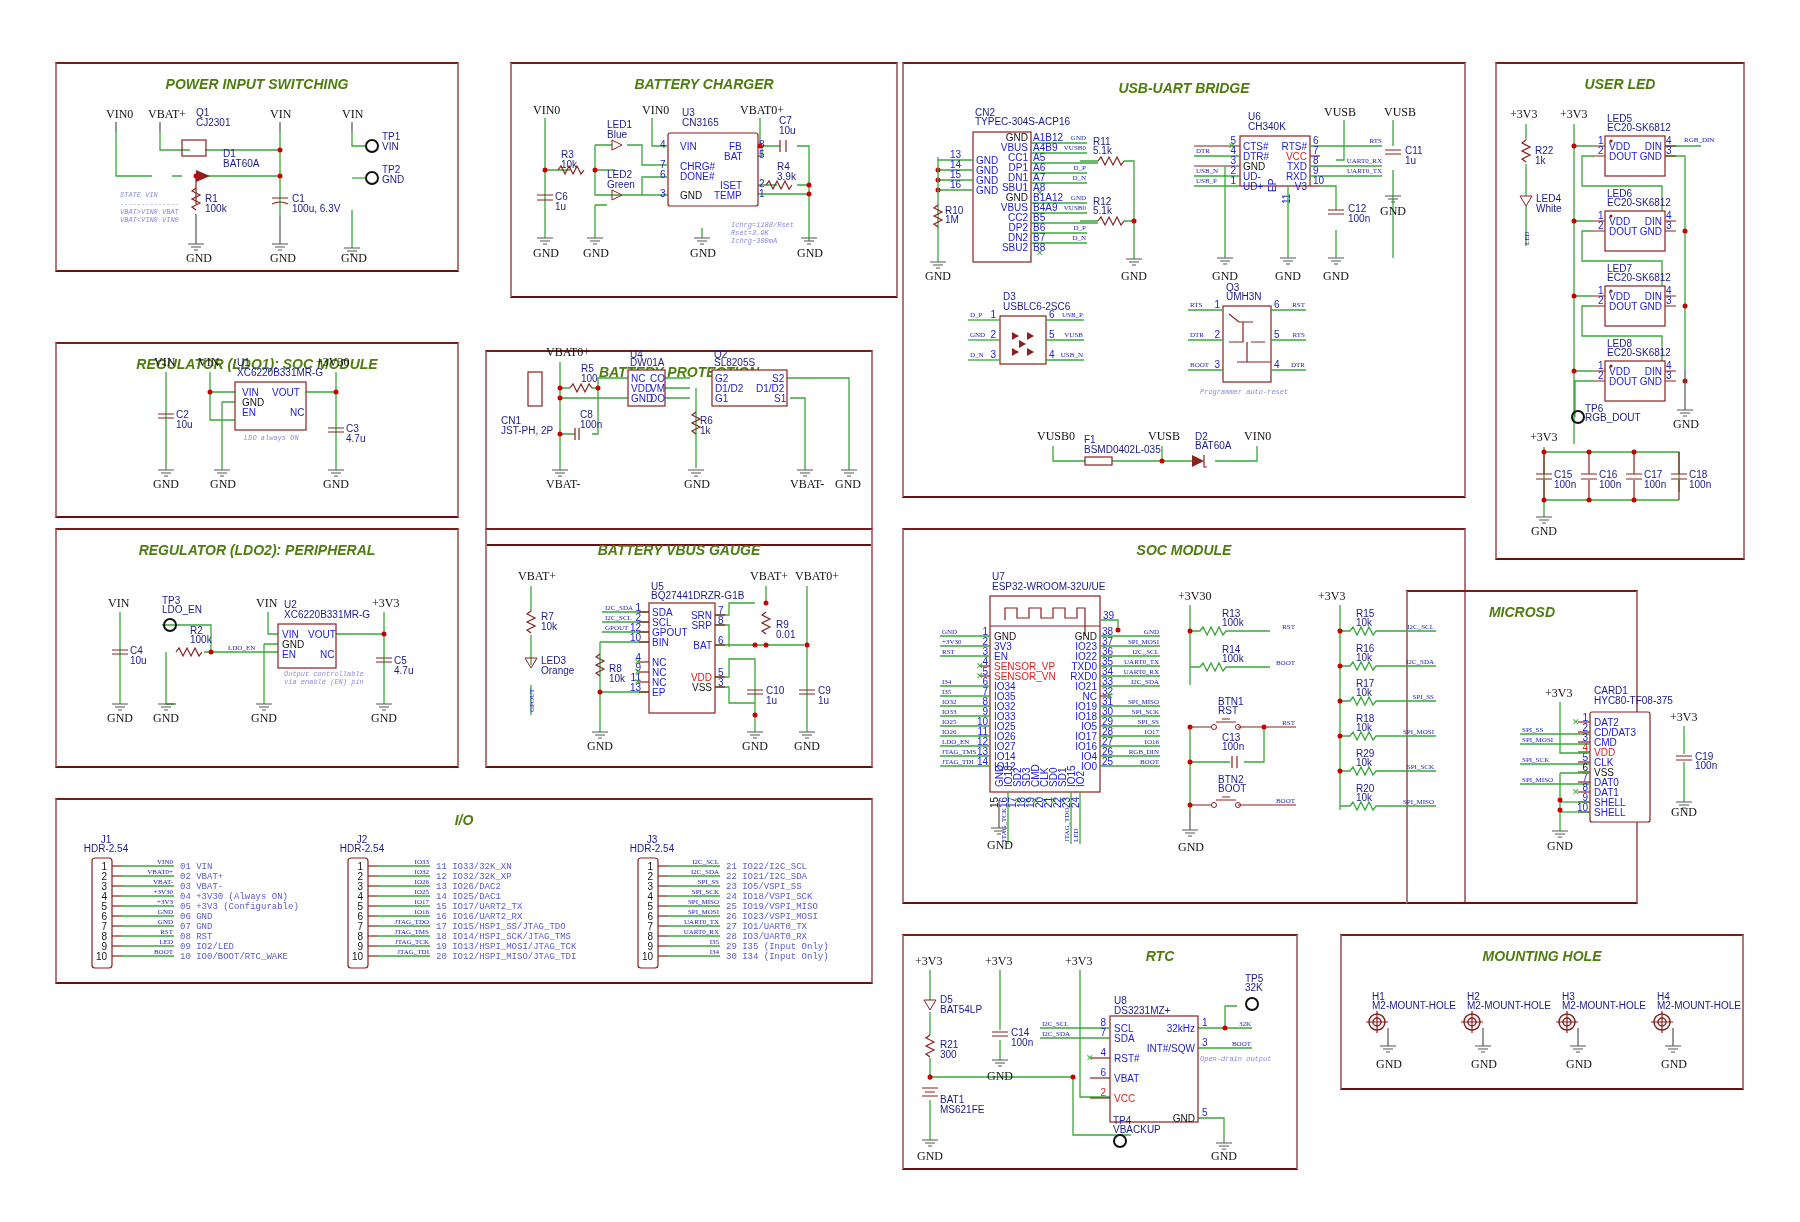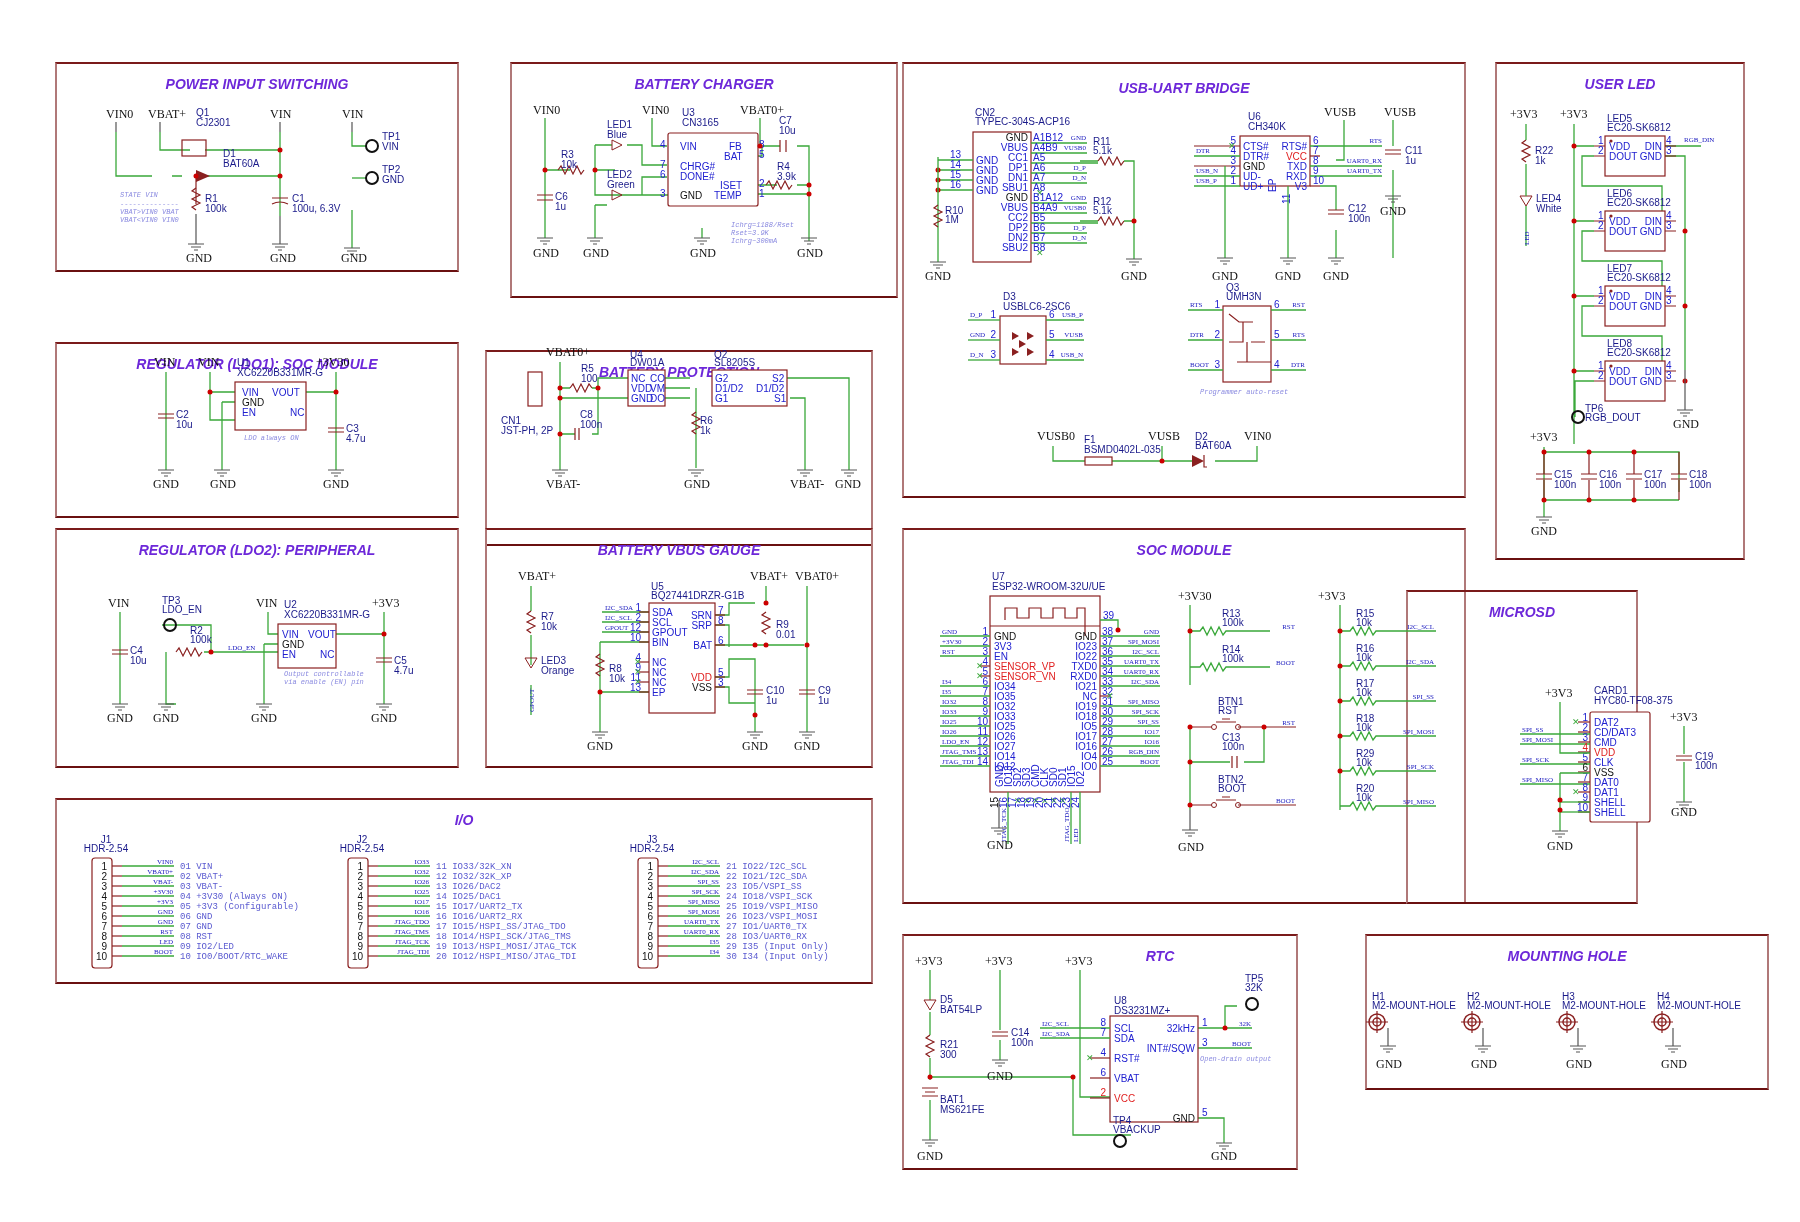--- a/index.html
+++ b/index.html
@@ -1,18 +1,18 @@
 <!DOCTYPE html>
 <html><head>
 <meta charset="utf-8">
 <style>
   html,body{margin:0;padding:0;background:#ffffff;}
   body{width:1800px;height:1222px;position:relative;overflow:hidden;font-family:"Liberation Sans",sans-serif;}
   .frame{position:absolute;border:2px solid #b07878;border-top-color:#7a1a1a;border-bottom-color:#6a1010;box-sizing:border-box;}
-  .title{position:absolute;left:0;right:0;text-align:center;top:12px;color:#6d28d9;font-weight:bold;font-style:italic;font-size:14px;}
+  .title{position:absolute;left:0;right:0;text-align:center;top:12px;color:#4d7c0f;font-weight:bold;font-style:italic;font-size:14px;}
   svg{position:absolute;left:0;top:0;}
   .lbl{font-family:"Liberation Sans",sans-serif;font-size:10px;fill:#1a1a8a;}
   .pwr{font-family:"Liberation Serif",serif;font-size:12px;fill:#111;}
   .net{font-family:"Liberation Serif",serif;font-size:7px;fill:#2020c0;}
   .pin{font-family:"Liberation Sans",sans-serif;font-size:10px;fill:#2020d0;}
   .pinred{font-family:"Liberation Sans",sans-serif;font-size:10px;fill:#e02020;}
   .note{font-family:"Liberation Mono",monospace;font-size:7px;fill:#8a8ae0;font-style:italic;}
   .mono{font-family:"Liberation Mono",monospace;font-size:9px;fill:#5a5ad0;}
   .w{stroke:#3aa83a;stroke-width:1.3;fill:none;}
   .c{stroke:#8a2020;stroke-width:1.2;fill:none;}
@@ -52,21 +52,21 @@
 </div>
 <div class="frame" style="left:1406px;top:590px;width:232px;height:314px;">
   <div class="title">MICROSD</div>
 </div>
 <div class="frame" style="left:55px;top:798px;width:818px;height:186px;padding-left:44px;">
   <div class="title">I/O</div>
 </div>
 <div class="frame" style="left:902px;top:934px;width:396px;height:236px;">
   <div class="title" style="left:120px;">RTC</div>
 </div>
-<div class="frame" style="left:1340px;top:934px;width:404px;height:156px;margin-left:25px;">
+<div class="frame" style="left:1340px;top:934px;width:404px;height:156px;">
   <div class="title">MOUNTING HOLE</div>
 </div>
 
 <svg id="schem" width="1800" height="1222" viewBox="0 0 1800 1222" xmlns="http://www.w3.org/2000/svg">
 
   <g>
     <text class="pwr" x="106" y="118">VIN0</text>
     <text class="pwr" x="148" y="118">VBAT+</text>
     <text class="pwr" x="270" y="118">VIN</text>
     <text class="pwr" x="342" y="118">VIN</text>

